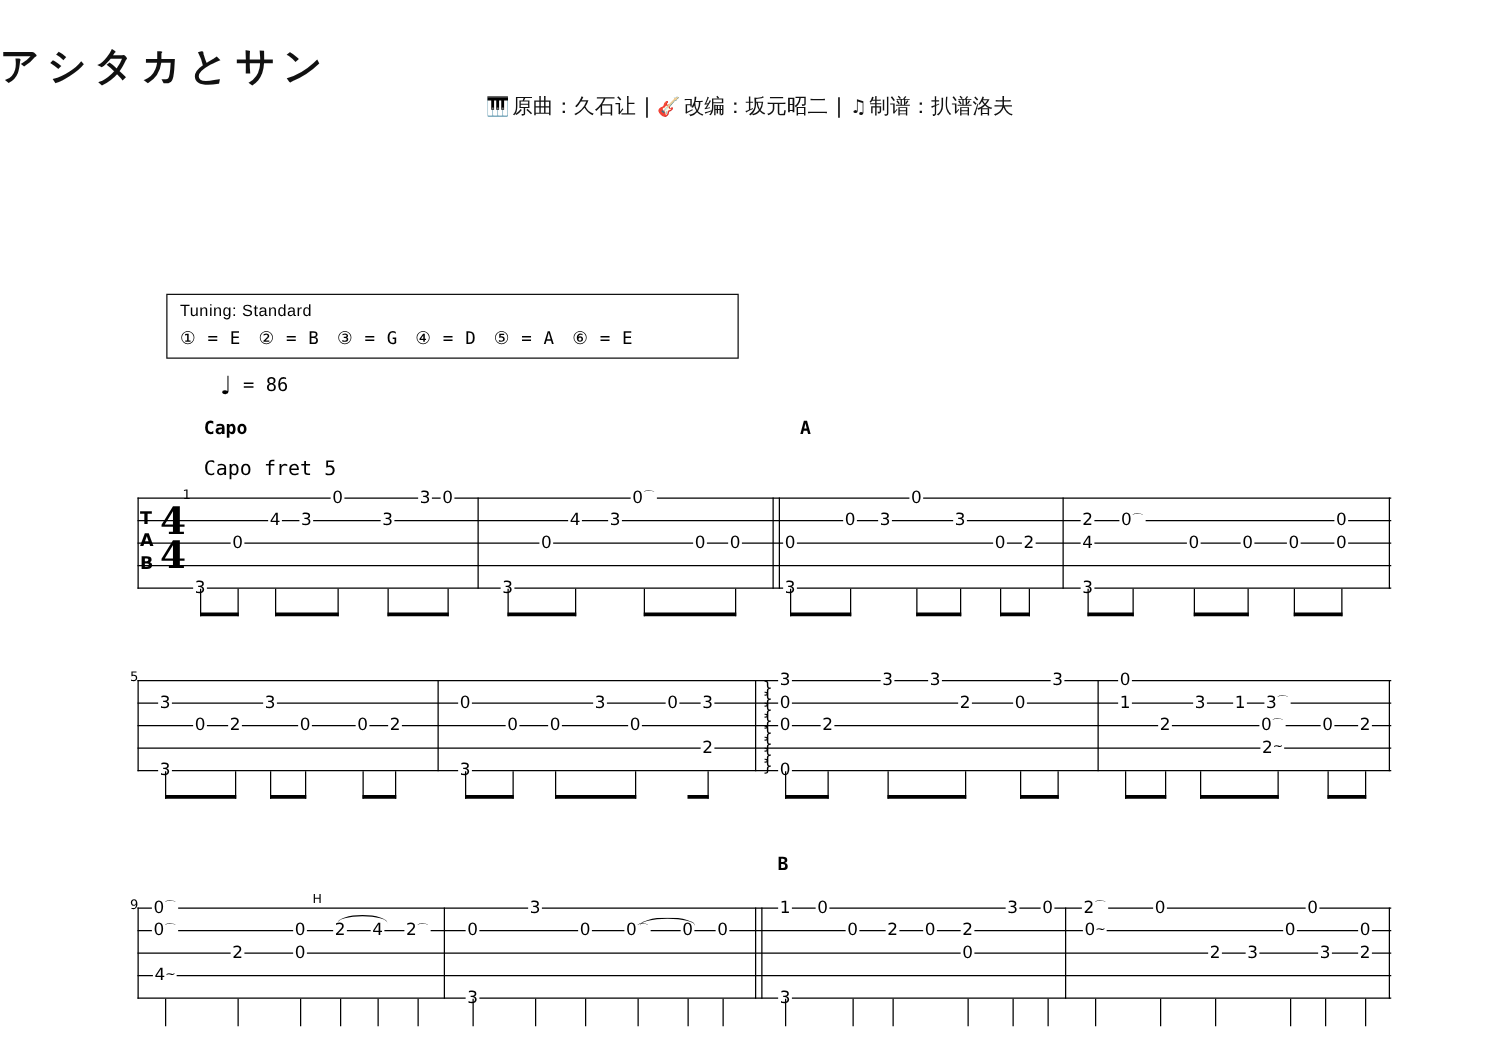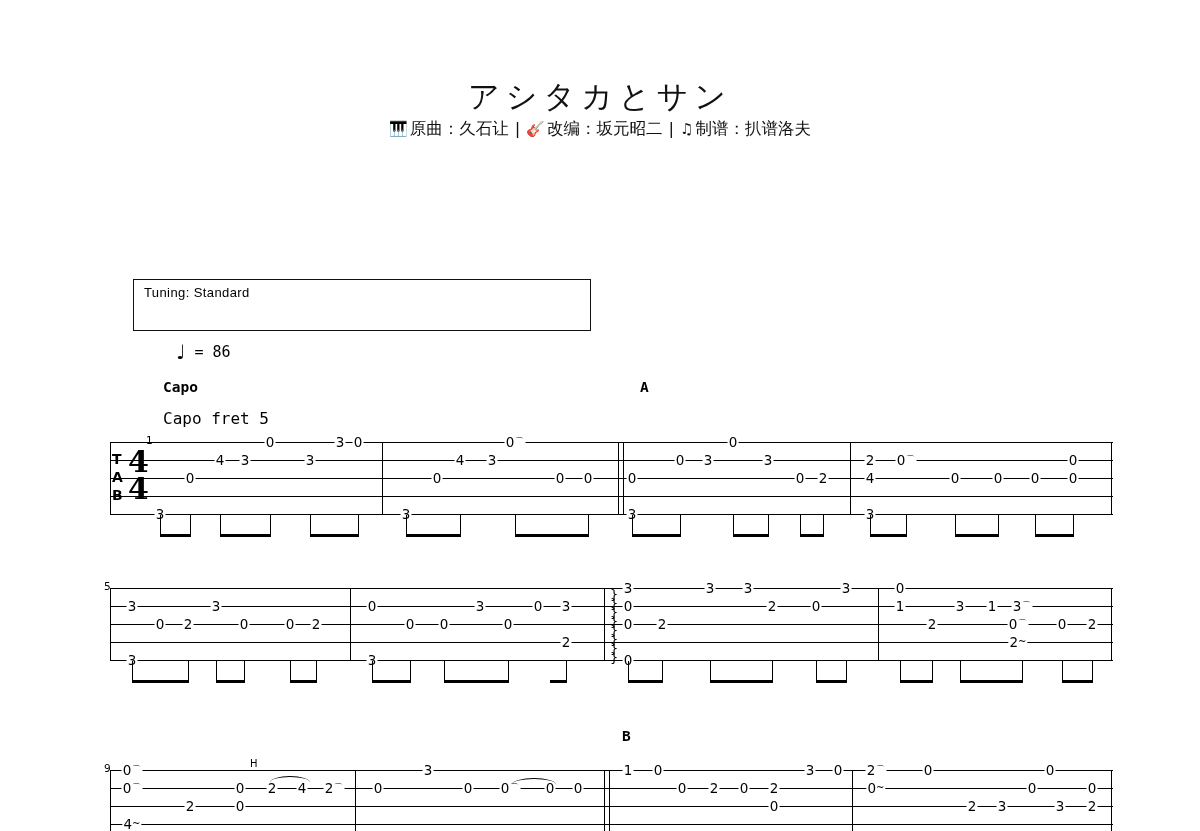--- a/index.html
+++ b/index.html
@@ -16,26 +16,26 @@
     overflow: hidden;
   }
   .page {
     position: relative;
     width: 1200px;
     height: 831px;
   }
 
   
   .title {
-    text-align: center;
     font-family: "DejaVu Sans", sans-serif;
     font-size: 31px;
     letter-spacing: 6px;
-    margin-top: 76px;
+    margin-top: 32px;
     color: #111;
+    font-weight: bold;
   }
   .subtitle {
     text-align: center;
     font-family: "DejaVu Sans", sans-serif;
     font-size: 19px;
     margin-top: 14px;
     letter-spacing: 2px;
     color: #111;
   }
   .credits {
@@ -225,20 +225,23 @@
 
 <div class="page">
 
   <div class="title">アシタカとサン</div>
   <div class="credits">
     <span class="gl">🎹</span><span>原曲：久石让</span><span class="sep">|</span><span class="gl">🎸</span><span>改编：坂元昭二</span><span class="sep">|</span><span class="gl">♫</span><span>制谱：扒谱洛夫</span>
   </div>
 
   <div class="tuning-box">
     <div class="tuning-line1">Tuning: Standard</div>
+    <div class="tuning-line2">
+      <span class="str">① = E</span><span class="str">② = B</span><span class="str">③ = G</span><span class="str">④ = D</span><span class="str">⑤ = A</span><span class="str">⑥ = E</span>
+    </div>
   </div>
 
   <div class="tempo">
     <span class="note">♩</span>
     <span>=</span>
     <span>86</span>
   </div>
 
   <div class="section-label lbl-intro">Capo</div>
   <div class="section-label lbl-capo">Capo fret 5</div>

